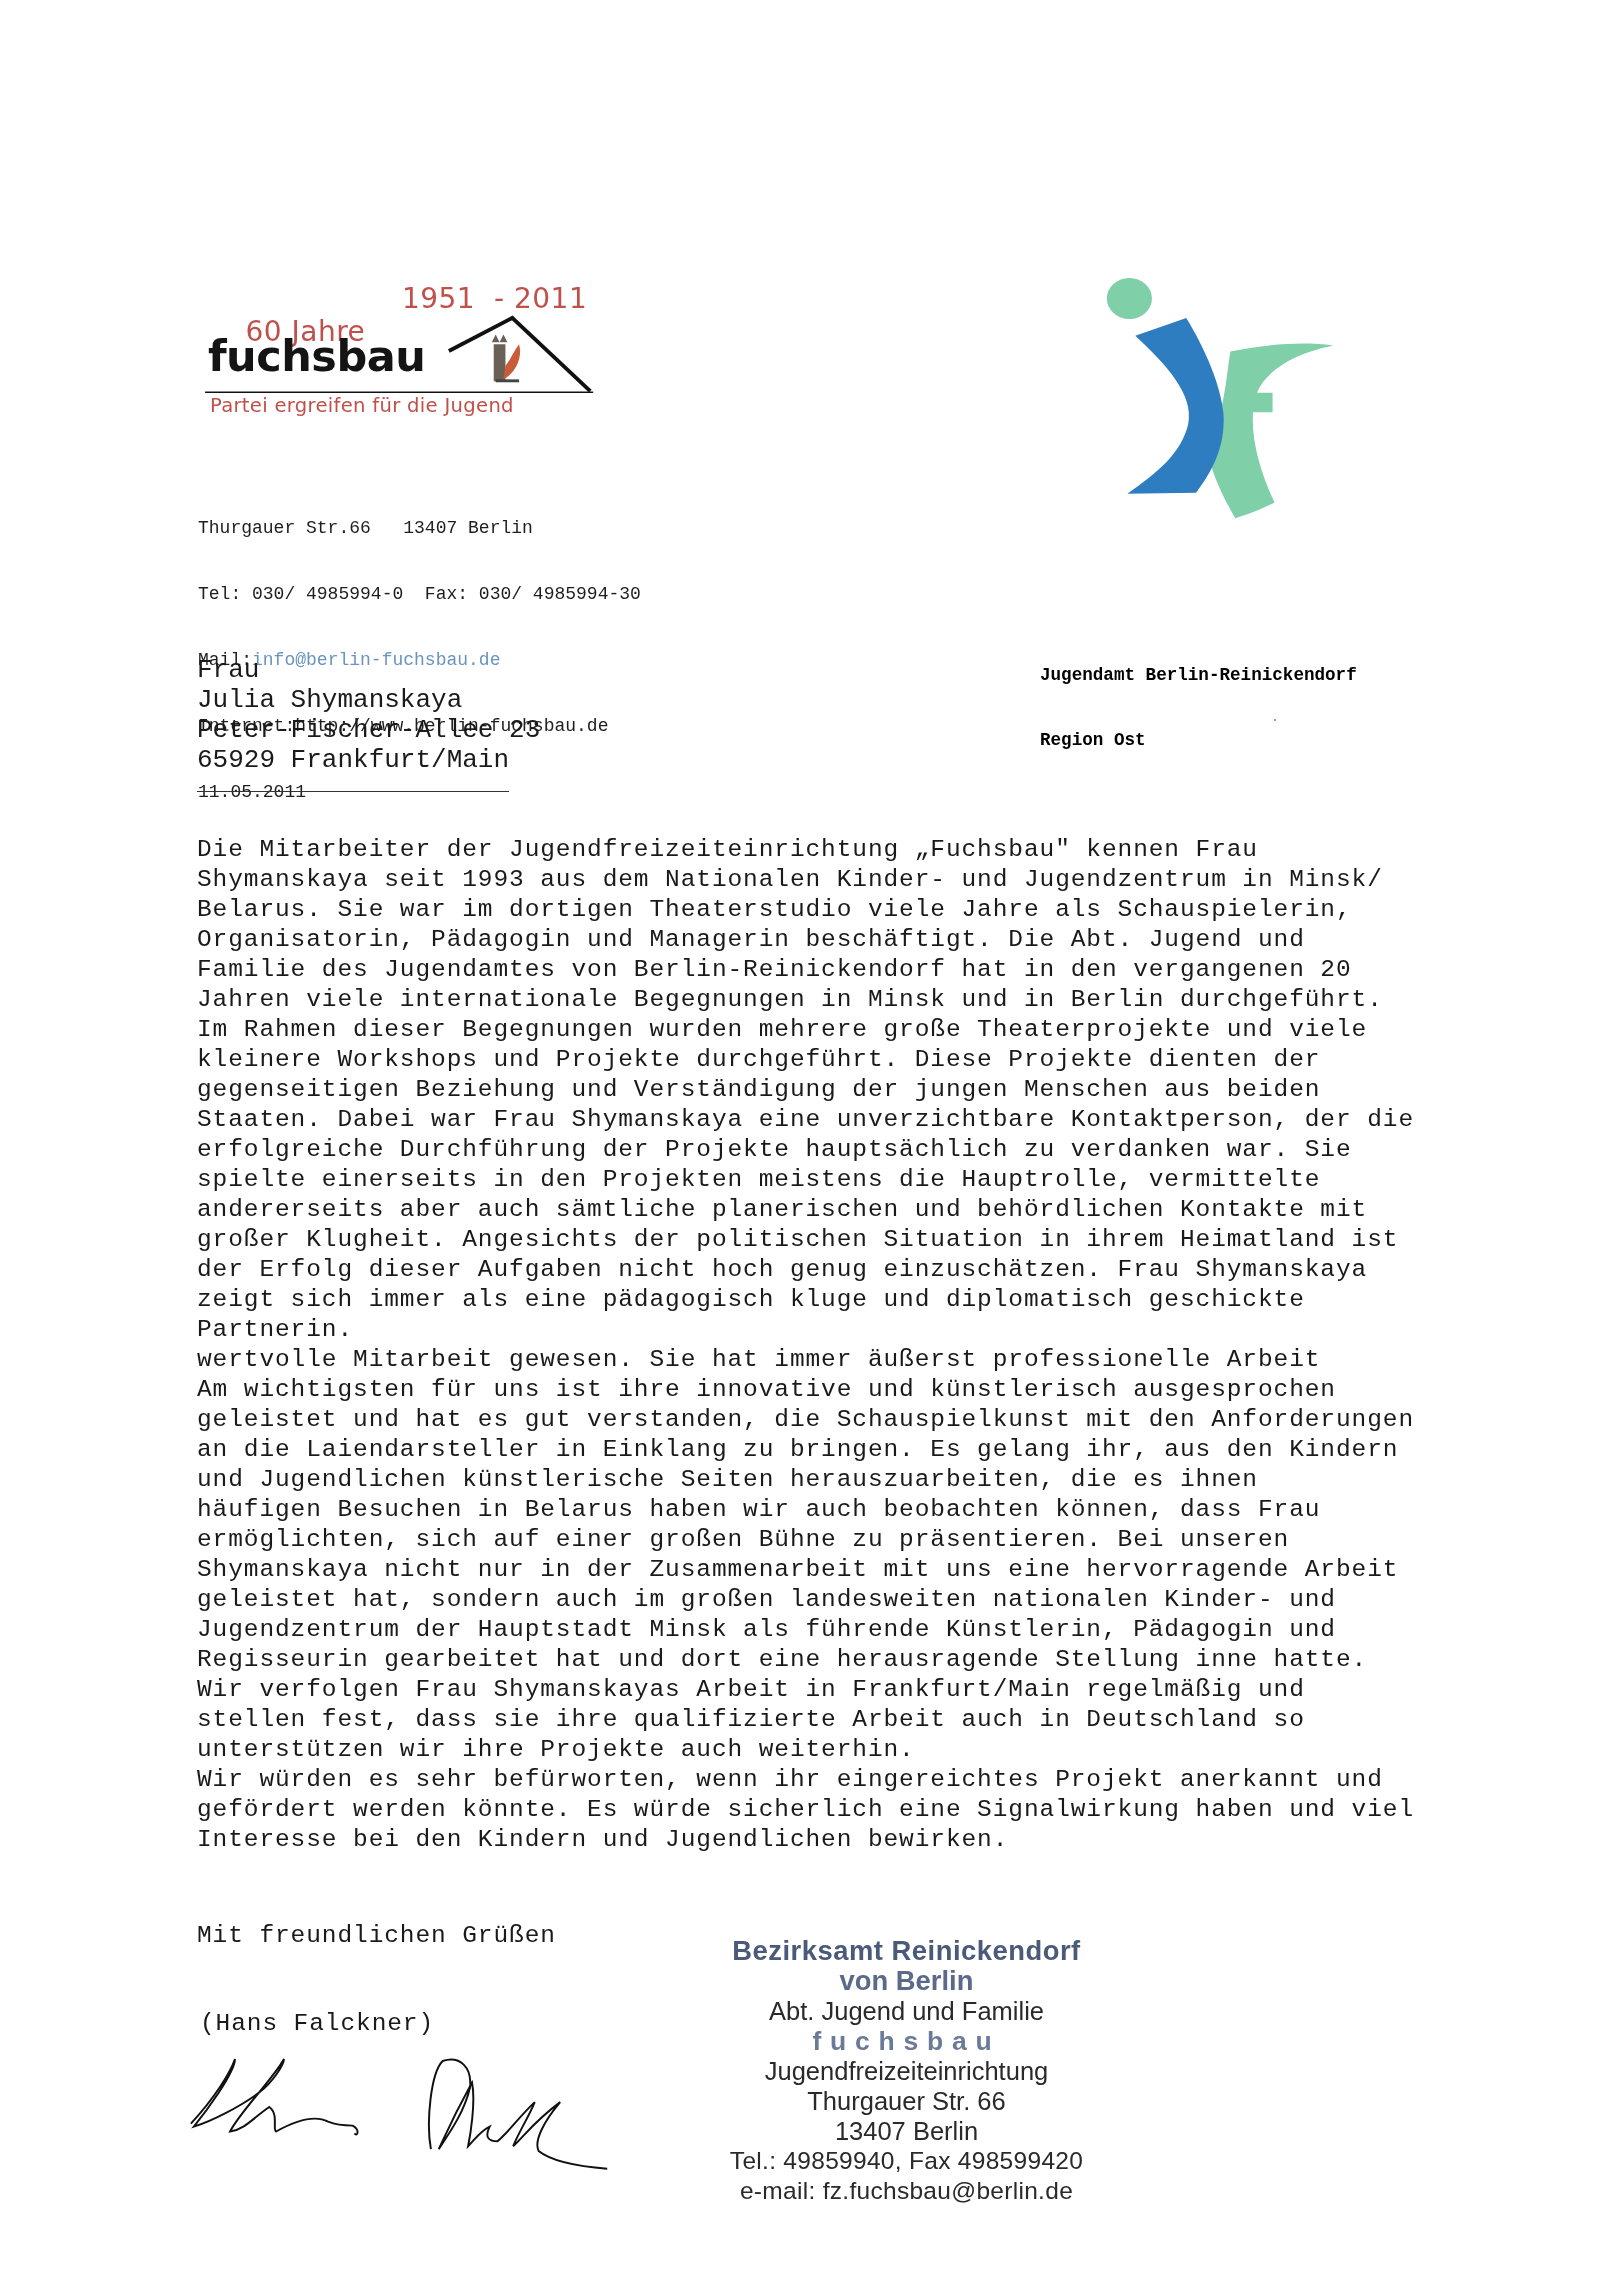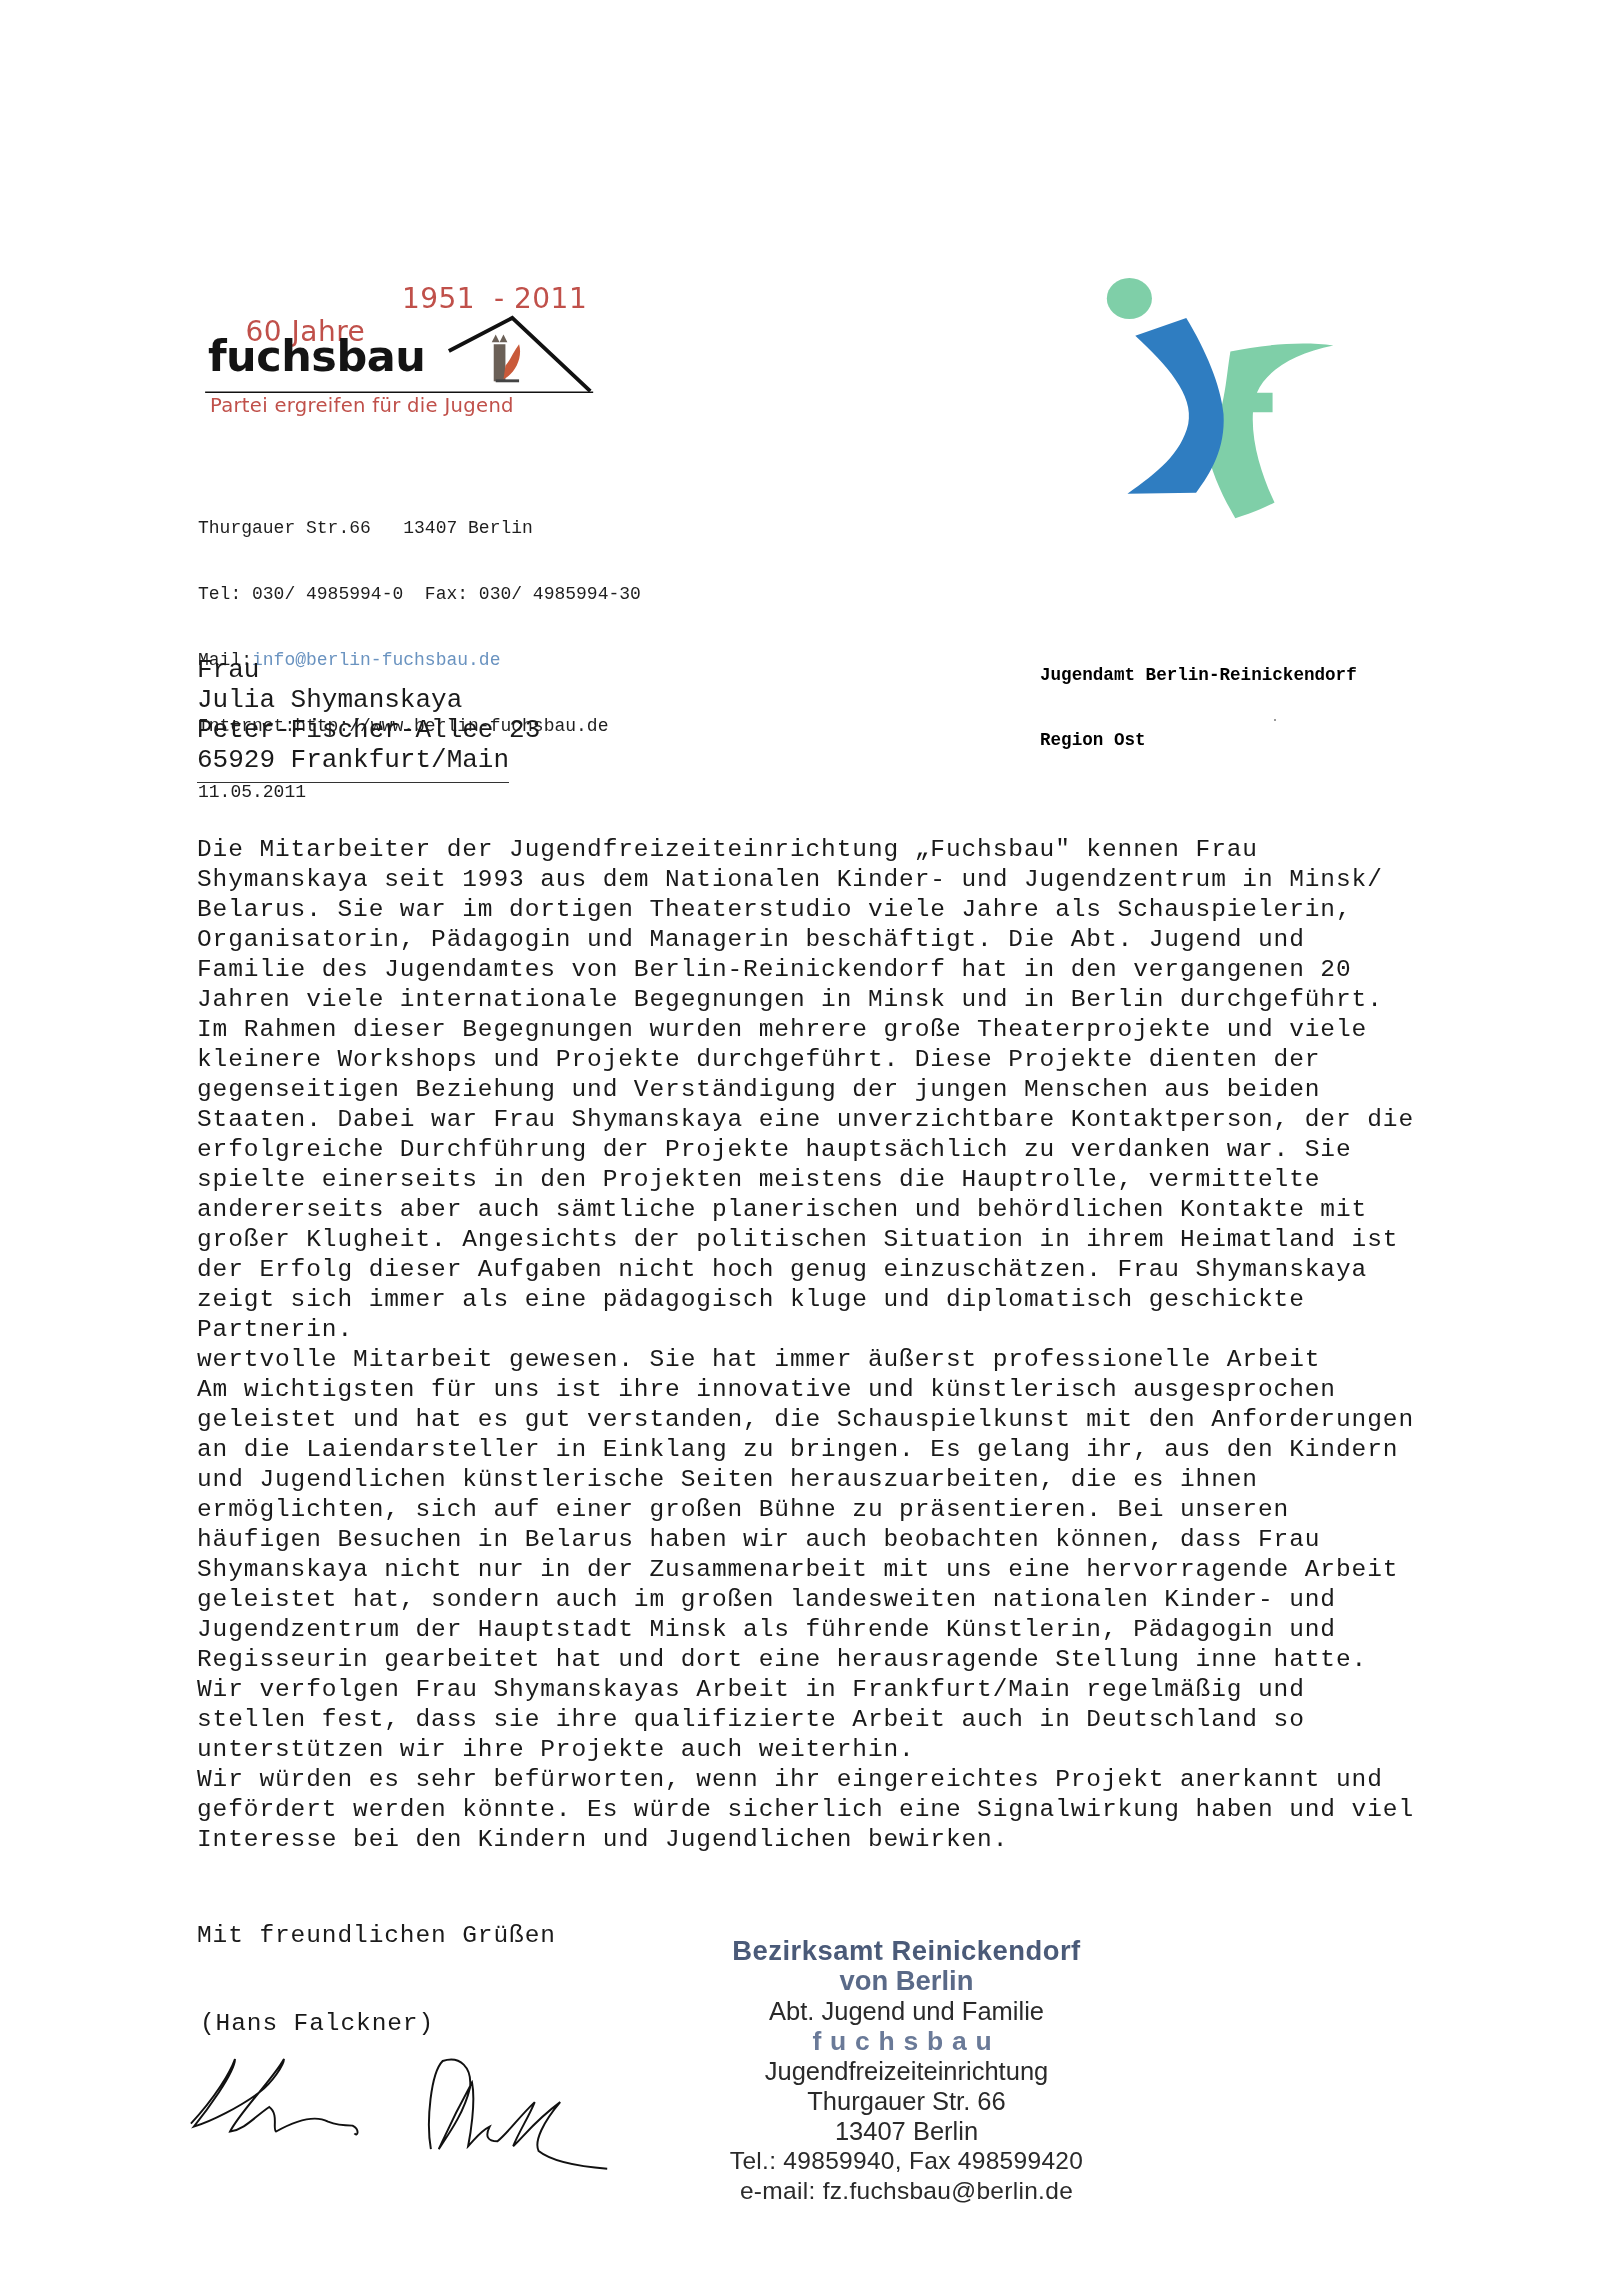--- a/index.html
+++ b/index.html
@@ -22,21 +22,21 @@
   
   #logo-right { left: 1098px; top: 267px; width: 255px; height: 265px; }
 
   
   .office { left: 1040px; top: 622px; font-size: 17.6px; line-height: 21.6px; font-weight: bold; color: #000000; white-space: pre; }
   .dot-mark { left: 1274px; top: 719px; width: 2px; height: 2px; background: #999; }
 
   
   .recipient { left: 197px; top: 655px; font-size: 26px; line-height: 30px; color: #1a1a1a; }
   .recipient div { white-space: pre; }
-  .recipient .underline { border-bottom: 1.5px solid #333; display: inline-block; padding-bottom: 8px; line-height: 27.4px; }
+  .recipient .underline { border-bottom: 1.5px solid #333; display: inline-block; padding-bottom: 17px; line-height: 27.4px; }
 
   
   .body { left: 197px; top: 835px; font-size: 24.5px; line-height: 30px; color: #1a1a1a; letter-spacing: 0.9px; }
   .body .line { white-space: pre; height: 30px; }
 
   .closing { left: 197px; top: 1921px; font-size: 24.5px; line-height: 29px; white-space: pre; letter-spacing: 0.9px; }
   .signer { left: 200px; top: 2009px; font-size: 24.5px; line-height: 29px; white-space: pre; letter-spacing: 0.9px; }
   #signature { left: 186px; top: 2053px; width: 431px; height: 157px; }
 
   
@@ -114,22 +114,22 @@
     <div class="line">andererseits aber auch sämtliche planerischen und behördlichen Kontakte mit</div>
     <div class="line">großer Klugheit. Angesichts der politischen Situation in ihrem Heimatland ist</div>
     <div class="line">der Erfolg dieser Aufgaben nicht hoch genug einzuschätzen. Frau Shymanskaya</div>
     <div class="line">zeigt sich immer als eine pädagogisch kluge und diplomatisch geschickte</div>
     <div class="line">Partnerin.</div>
     <div class="line">wertvolle Mitarbeit gewesen. Sie hat immer äußerst professionelle Arbeit</div>
     <div class="line">Am wichtigsten für uns ist ihre innovative und künstlerisch ausgesprochen</div>
     <div class="line">geleistet und hat es gut verstanden, die Schauspielkunst mit den Anforderungen</div>
     <div class="line">an die Laiendarsteller in Einklang zu bringen. Es gelang ihr, aus den Kindern</div>
     <div class="line">und Jugendlichen künstlerische Seiten herauszuarbeiten, die es ihnen</div>
+    <div class="line">häufigen Besuchen in Belarus haben wir auch beobachten können, dass Frau</div>
     <div class="line">ermöglichten, sich auf einer großen Bühne zu präsentieren. Bei unseren</div>
-    <div class="line">häufigen Besuchen in Belarus haben wir auch beobachten können, dass Frau</div>
     <div class="line">Shymanskaya nicht nur in der Zusammenarbeit mit uns eine hervorragende Arbeit</div>
     <div class="line">geleistet hat, sondern auch im großen landesweiten nationalen Kinder- und</div>
     <div class="line">Jugendzentrum der Hauptstadt Minsk als führende Künstlerin, Pädagogin und</div>
     <div class="line">Regisseurin gearbeitet hat und dort eine herausragende Stellung inne hatte.</div>
     <div class="line">Wir verfolgen Frau Shymanskayas Arbeit in Frankfurt/Main regelmäßig und</div>
     <div class="line">stellen fest, dass sie ihre qualifizierte Arbeit auch in Deutschland so</div>
     <div class="line">unterstützen wir ihre Projekte auch weiterhin.</div>
     <div class="line">Wir würden es sehr befürworten, wenn ihr eingereichtes Projekt anerkannt und</div>
     <div class="line">gefördert werden könnte. Es würde sicherlich eine Signalwirkung haben und viel</div>
     <div class="line">Interesse bei den Kindern und Jugendlichen bewirken.</div>

